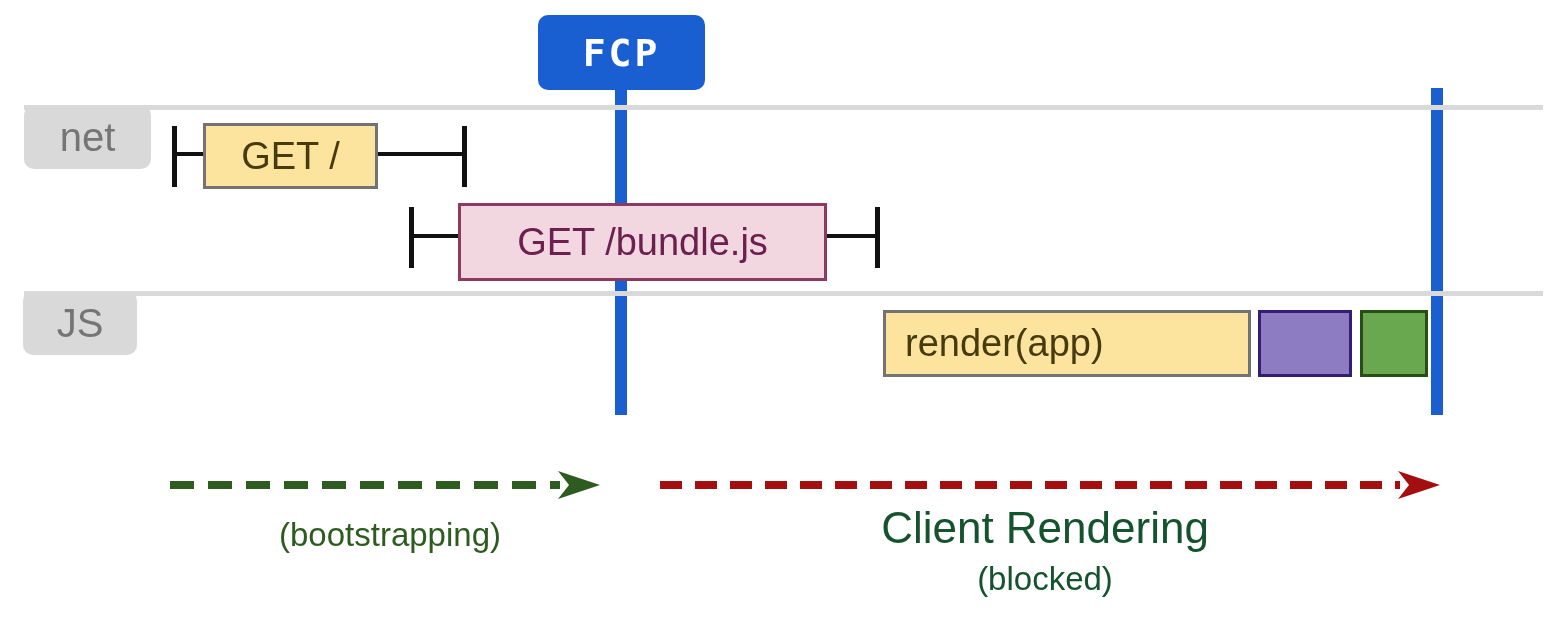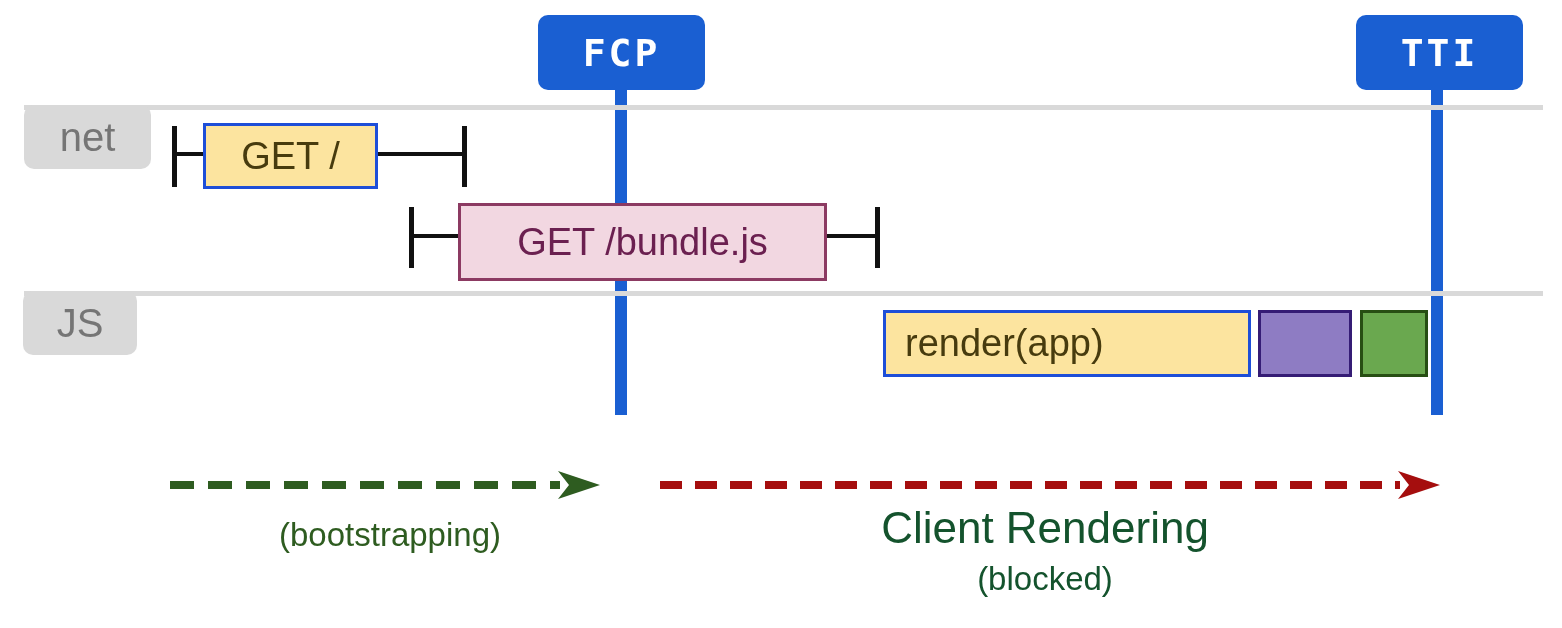--- a/index.html
+++ b/index.html
@@ -32,21 +32,21 @@
   .marker-stem.fcp{left:615px;}
   .marker-stem.tti{left:1431px;}
   
   .wh-v{position:absolute;width:5px;height:61px;background:#111111;z-index:3;}
   .wh-h{position:absolute;height:4px;background:#111111;z-index:3;}
   
   .bar{
     position:absolute;box-sizing:border-box;display:flex;align-items:center;justify-content:center;
     font-size:38px;z-index:3;
   }
-  .bar.yellow{background:#fce49f;border:3px solid #1d4ed8;color:#473b0e;}
+  .bar.yellow{background:#fce49f;border:3px solid #737373;color:#473b0e;}
   .bar.pink{background:#f2d7e1;border:3px solid #8c3a62;color:#6b2050;}
   .bar.purple{background:#8e7cc3;border:3px solid #351c75;}
   .bar.green{background:#6aa84f;border:3px solid #274e13;}
   .bar.get-root{left:203px;top:123px;width:175px;height:66px;}
   .bar.get-bundle{left:458px;top:203px;width:369px;height:78px;}
   .bar.render-app{left:883px;top:310px;width:368px;height:67px;justify-content:flex-start;padding-left:19px;}
   .bar.block-purple{left:1258px;top:310px;width:94px;height:67px;}
   .bar.block-green{left:1360px;top:310px;width:68px;height:67px;}
   
   .arrow-svg{position:absolute;top:470px;z-index:2;}
@@ -62,21 +62,20 @@
 
 <div class="canvas">
 
   <div class="marker-stem fcp"></div>
   <div class="marker-stem tti"></div>
 
   <div class="lane-line net"></div>
   <div class="lane-line js"></div>
 
   <div class="marker-badge fcp">FCP</div>
-  <div class="marker-badge tti">TTI</div>
 
   <div class="lane-label js">JS</div>
   <div class="lane-label net">net</div>
 
   <div class="wh-v" style="left:172px;top:126px;"></div>
   <div class="wh-h" style="left:172px;top:152px;width:31px;"></div>
   <div class="bar yellow get-root">GET /</div>
   <div class="wh-h" style="left:378px;top:152px;width:87px;"></div>
   <div class="wh-v" style="left:462px;top:126px;"></div>
 

